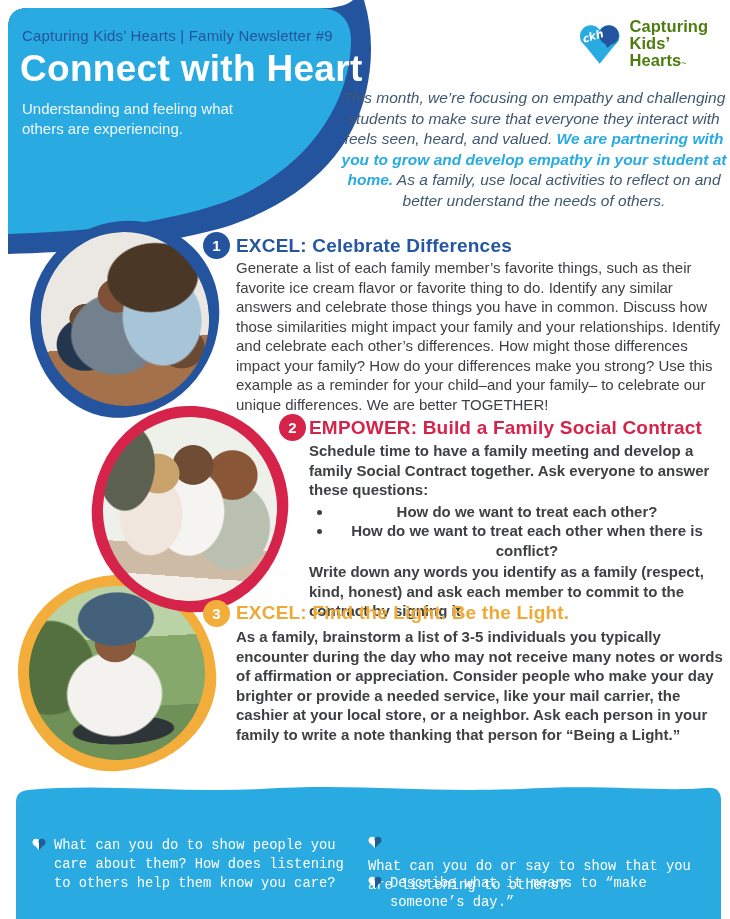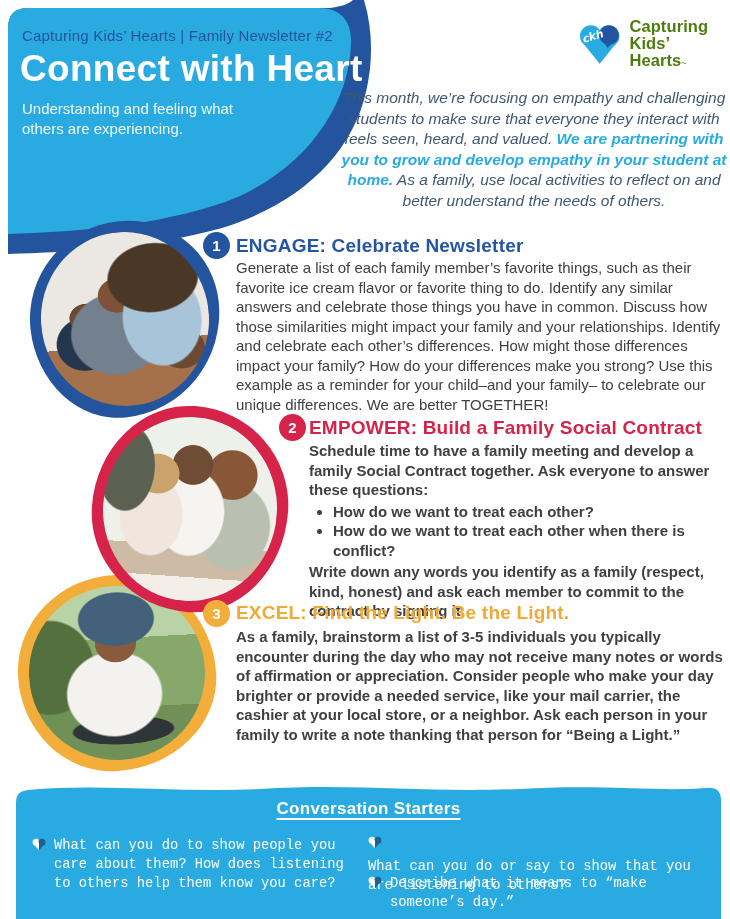--- a/index.html
+++ b/index.html
@@ -70,21 +70,21 @@
   .badge3{left:203px;top:600px;background:#f3ad3a;}
   .sec-heading{font-size:19px;font-weight:700;letter-spacing:.2px;z-index:6;}
   .h1{left:236px;top:235px;color:#2456a4;}
   .h2{left:309px;top:417px;color:#d62349;}
   .h3{left:236px;top:602px;color:#f0a935;}
   .sec-body{font-size:15px;line-height:1.3;color:#3f4043;z-index:6;}
   .b1{left:236px;top:258px;width:490px;}
   .b2{left:309px;top:441px;width:412px;font-weight:bold;}
   .b3{left:236px;top:627px;width:492px;font-weight:bold;}
   .b2 ul{margin:2px 0 2px 0;padding-left:24px;list-style:disc;}
-  .b2 li{margin:0;}
+  .b2 li{margin:0;text-align:center;}
 
   
   .footer-svg{left:0;top:778px;z-index:1;}
   .footer-heading{left:15px;top:799px;width:707px;text-align:center;color:#ffffff;
     font-size:17px;font-weight:700;letter-spacing:.3px;z-index:2;
     text-decoration:underline;text-underline-offset:4px;text-decoration-thickness:1.5px;}
   .cs-item{display:flex;gap:8px;align-items:flex-start;color:#ffffff;font-size:13.8px;line-height:1.38;z-index:2;font-family:Liberation Mono, monospace;}
   .cs-left{left:32px;top:836px;width:316px;}
   .cs-r1{left:368px;top:834px;width:352px;flex-direction:column;}
   .cs-r2{left:368px;top:874px;width:356px;}
@@ -96,21 +96,21 @@
 <div class="page">
 
   <svg class="abs header-svg" width="730" height="256" viewBox="0 0 730 256">
     <path d="M 8 28 Q 8 8 28 8 L 330 8 C 344 6 350 3 353 0 L 364 0
              C 373 30 373 62 366 92 C 352 154 300 204 222 228
              C 150 248 70 252 8 254 Z" fill="#24549e"></path>
     <path d="M 8 28 Q 8 8 28 8 L 318 8 C 342 8 352 22 351 44
              C 349 106 305 172 225 202 C 156 226 74 232 8 234 Z" fill="#29abe2"></path>
   </svg>
 
-  <div class="abs kicker">Capturing Kids’ Hearts | Family Newsletter #2</div>
+  <div class="abs kicker">Capturing Kids’ Hearts | Family Newsletter #9</div>
   <div class="abs page-title">Connect with Heart</div>
   <div class="abs page-subtitle">Understanding and feeling what others are experiencing.</div>
 
   <div class="abs logo">
     <svg width="46" height="44" viewBox="0 0 46 44">
       <circle cx="14" cy="13" r="11" fill="#29abe2"></circle>
       <circle cx="32" cy="13" r="11" fill="#29abe2"></circle>
       <path d="M3.5 17 L23 41 L42.5 17 L23 9 Z" fill="#29abe2"></path>
       <circle cx="32.5" cy="12" r="10" fill="#24549e"></circle>
       <path d="M23.5 13 L41.5 14 L31 25 Z" fill="#24549e"></path>
@@ -130,21 +130,21 @@
     <div class="photo photo1" title="Parents helping two young children with homework at a table"></div>
   </div>
   <div class="blob blob2">
     <div class="photo photo2" title="Father and mother helping daughter write at a desk"></div>
   </div>
   <div class="blob blob3">
     <div class="photo photo3" title="Smiling boy wearing a bicycle helmet leaning on his handlebars"></div>
   </div>
 
   <div class="abs badge badge1">1</div>
-  <div class="abs sec-heading h1">ENGAGE: Celebrate Newsletter</div>
+  <div class="abs sec-heading h1">EXCEL: Celebrate Differences</div>
   <div class="abs sec-body b1">Generate a list of each family member’s favorite things, such as their favorite ice cream flavor or favorite thing to do. Identify any similar answers and celebrate those things you have in common. Discuss how those similarities might impact your family and your relationships. Identify and celebrate each other’s differences. How might those differences impact your family? How do your differences make you strong? Use this example as a reminder for your child–and your family– to celebrate our unique differences. We are better TOGETHER!</div>
 
   <div class="abs badge badge2">2</div>
   <div class="abs sec-heading h2">EMPOWER: Build a Family Social Contract</div>
   <div class="abs sec-body b2">
     <div>Schedule time to have a family meeting and develop a family Social Contract together. Ask everyone to answer these questions:</div>
     <ul>
       <li>How do we want to treat each other?</li>
       <li>How do we want to treat each other when there is conflict?</li>
     </ul>
@@ -153,21 +153,20 @@
 
   <div class="abs badge badge3">3</div>
   <div class="abs sec-heading h3">EXCEL: Find the Light. Be the Light.</div>
   <div class="abs sec-body b3">As a family, brainstorm a list of 3-5 individuals you typically encounter during the day who may not receive many notes or words of affirmation or appreciation. Consider people who make your day brighter or provide a needed service, like your mail carrier, the cashier at your local store, or a neighbor. Ask each person in your family to write a note thanking that person for “Being a Light.”</div>
 
   <svg class="abs footer-svg" width="730" height="141" viewBox="0 0 730 141">
     <path d="M 16 141 L 16 24 Q 16 13 28 12 C 100 5 180 15 260 11
              C 360 5 420 15 520 11 C 600 6 660 14 706 10
              Q 720 8 721 21 L 721 141 Z" fill="#29abe2"></path>
   </svg>
-  <div class="abs footer-heading">Conversation Starters</div>
 
   <div class="abs cs-item cs-left">
     <svg class="heart-ic" width="14" height="13" viewBox="0 0 24 22">
       <circle cx="7" cy="7" r="6" fill="#ffffff"></circle>
       <circle cx="17" cy="7" r="6" fill="#1e5f96"></circle>
       <path d="M1.5 9 L12 21 L12 7 Z" fill="#ffffff"></path>
       <path d="M12 7 L12 21 L22.5 9 Z" fill="#1e5f96"></path>
     </svg>
     <span>What can you do to show people you care about them? How does listening to others help them know you care?</span>
   </div>

